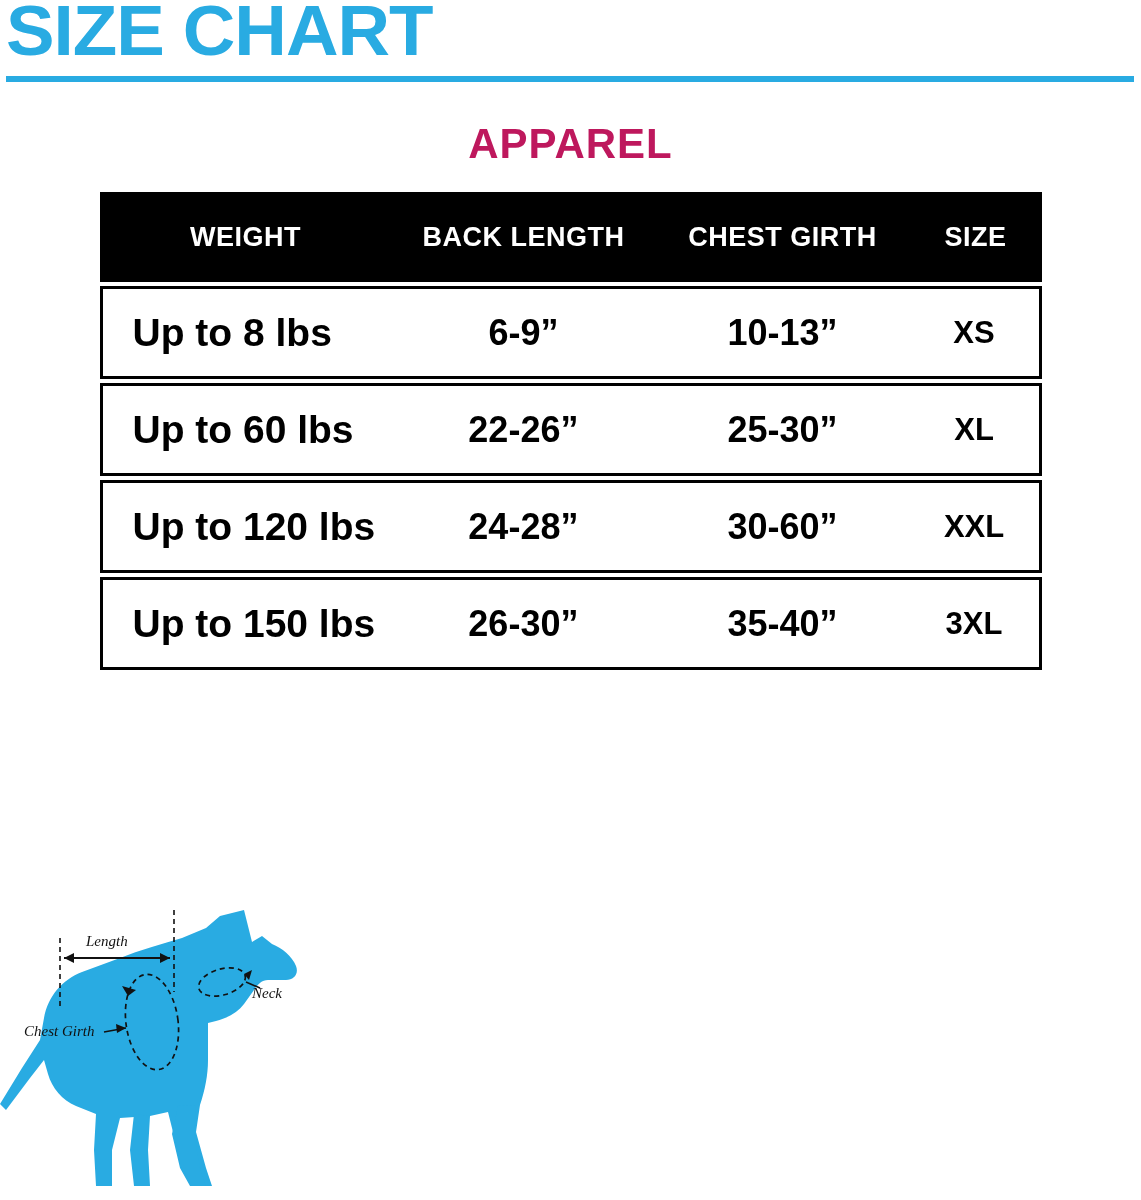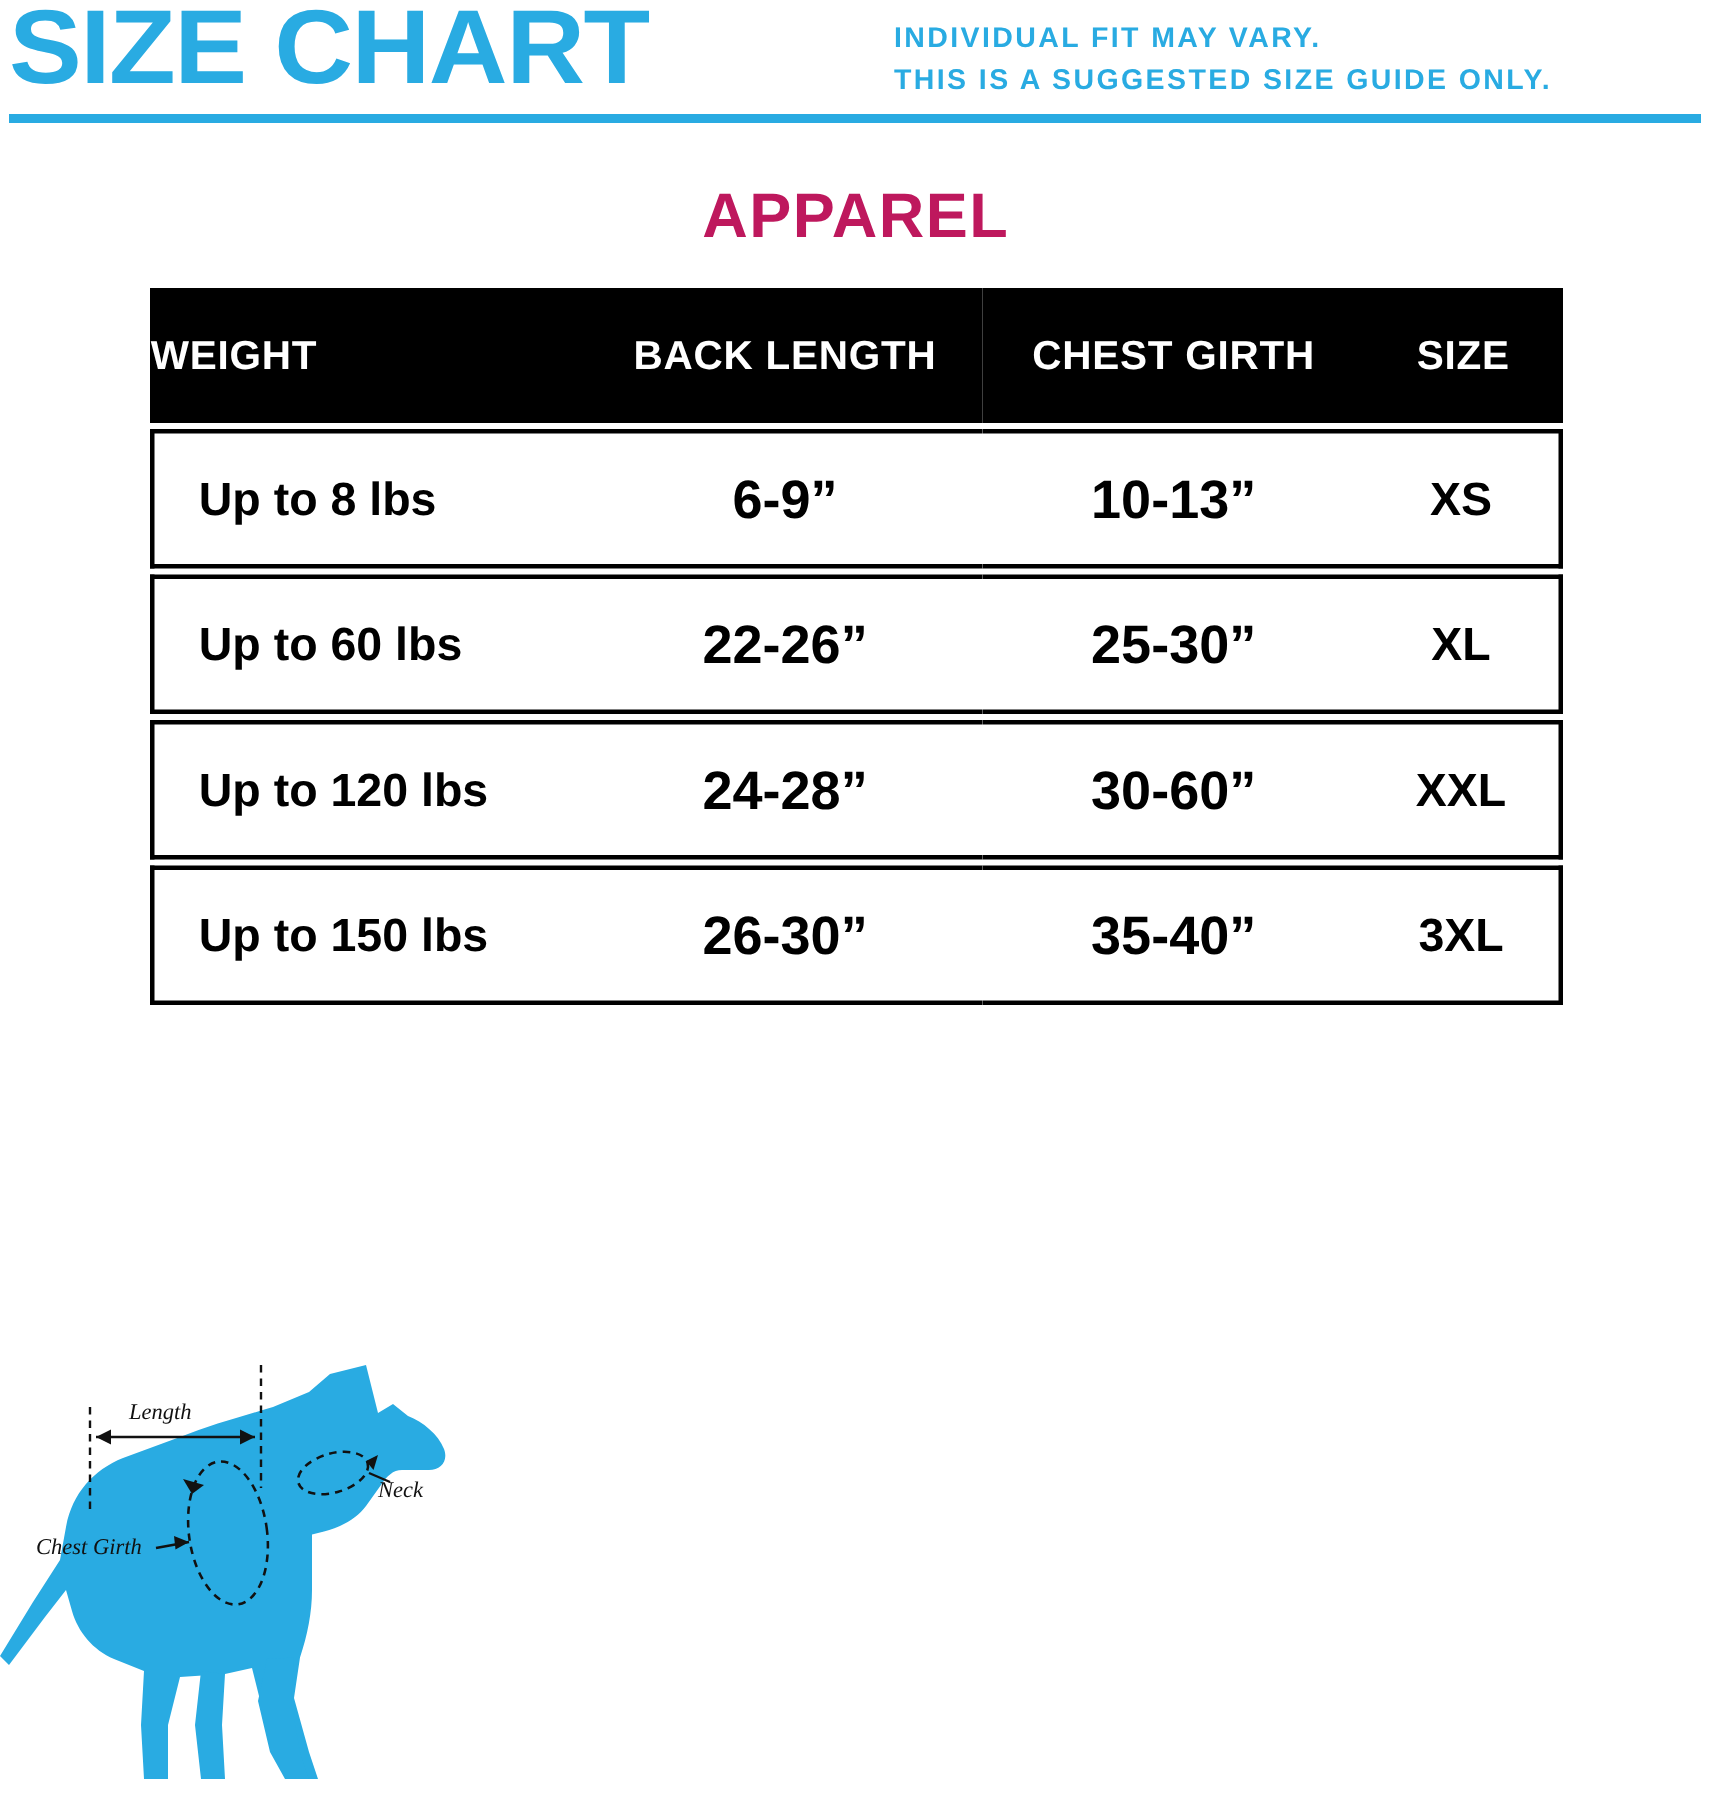--- a/index.html
+++ b/index.html
@@ -79,36 +79,36 @@
   }
   table.size-table thead th {
     background: #000000;
     color: #ffffff;
     font-size: 27px;
     font-weight: bold;
     height: 88px;
     vertical-align: middle;
     letter-spacing: 0.5px;
   }
-  table.size-table thead tr th:first-child { text-align: left; }
+  table.size-table thead tr th:first-child { text-align: center; }
   table.size-table tbody td {
     border-top: 3px solid #000000;
     border-bottom: 3px solid #000000;
     height: 85px;
     font-size: 36px;
     font-weight: bold;
     text-align: center;
     vertical-align: middle;
     background: #ffffff;
   }
   table.size-table tbody td.weight {
     border-left: 3px solid #000000;
     text-align: left;
     padding-left: 30px;
-    font-size: 31px;
+    font-size: 39px;
   }
   table.size-table tbody td.size {
     border-right: 3px solid #000000;
     font-size: 31px;
   }
   .col-weight { width: 31%; }
   .col-back   { width: 28%; }
   .col-chest  { width: 27%; }
   .col-size   { width: 14%; }
 
@@ -120,24 +120,20 @@
     width: 340px;
     height: 300px;
   }
   .diagram svg { display: block; }
 </style>
 </head>
 <body>
 
 <div class="header">
   <div class="header-title">SIZE CHART</div>
-  <div class="header-note">
-    <div>INDIVIDUAL FIT MAY VARY.</div>
-    <div>THIS IS A SUGGESTED SIZE GUIDE ONLY.</div>
-  </div>
   <div class="header-rule"></div>
 </div>
 
 <div class="section-title">APPAREL</div>
 
 <div class="table-wrap">
   <table class="size-table">
     <colgroup>
       <col class="col-weight">
         <col class="col-back">

